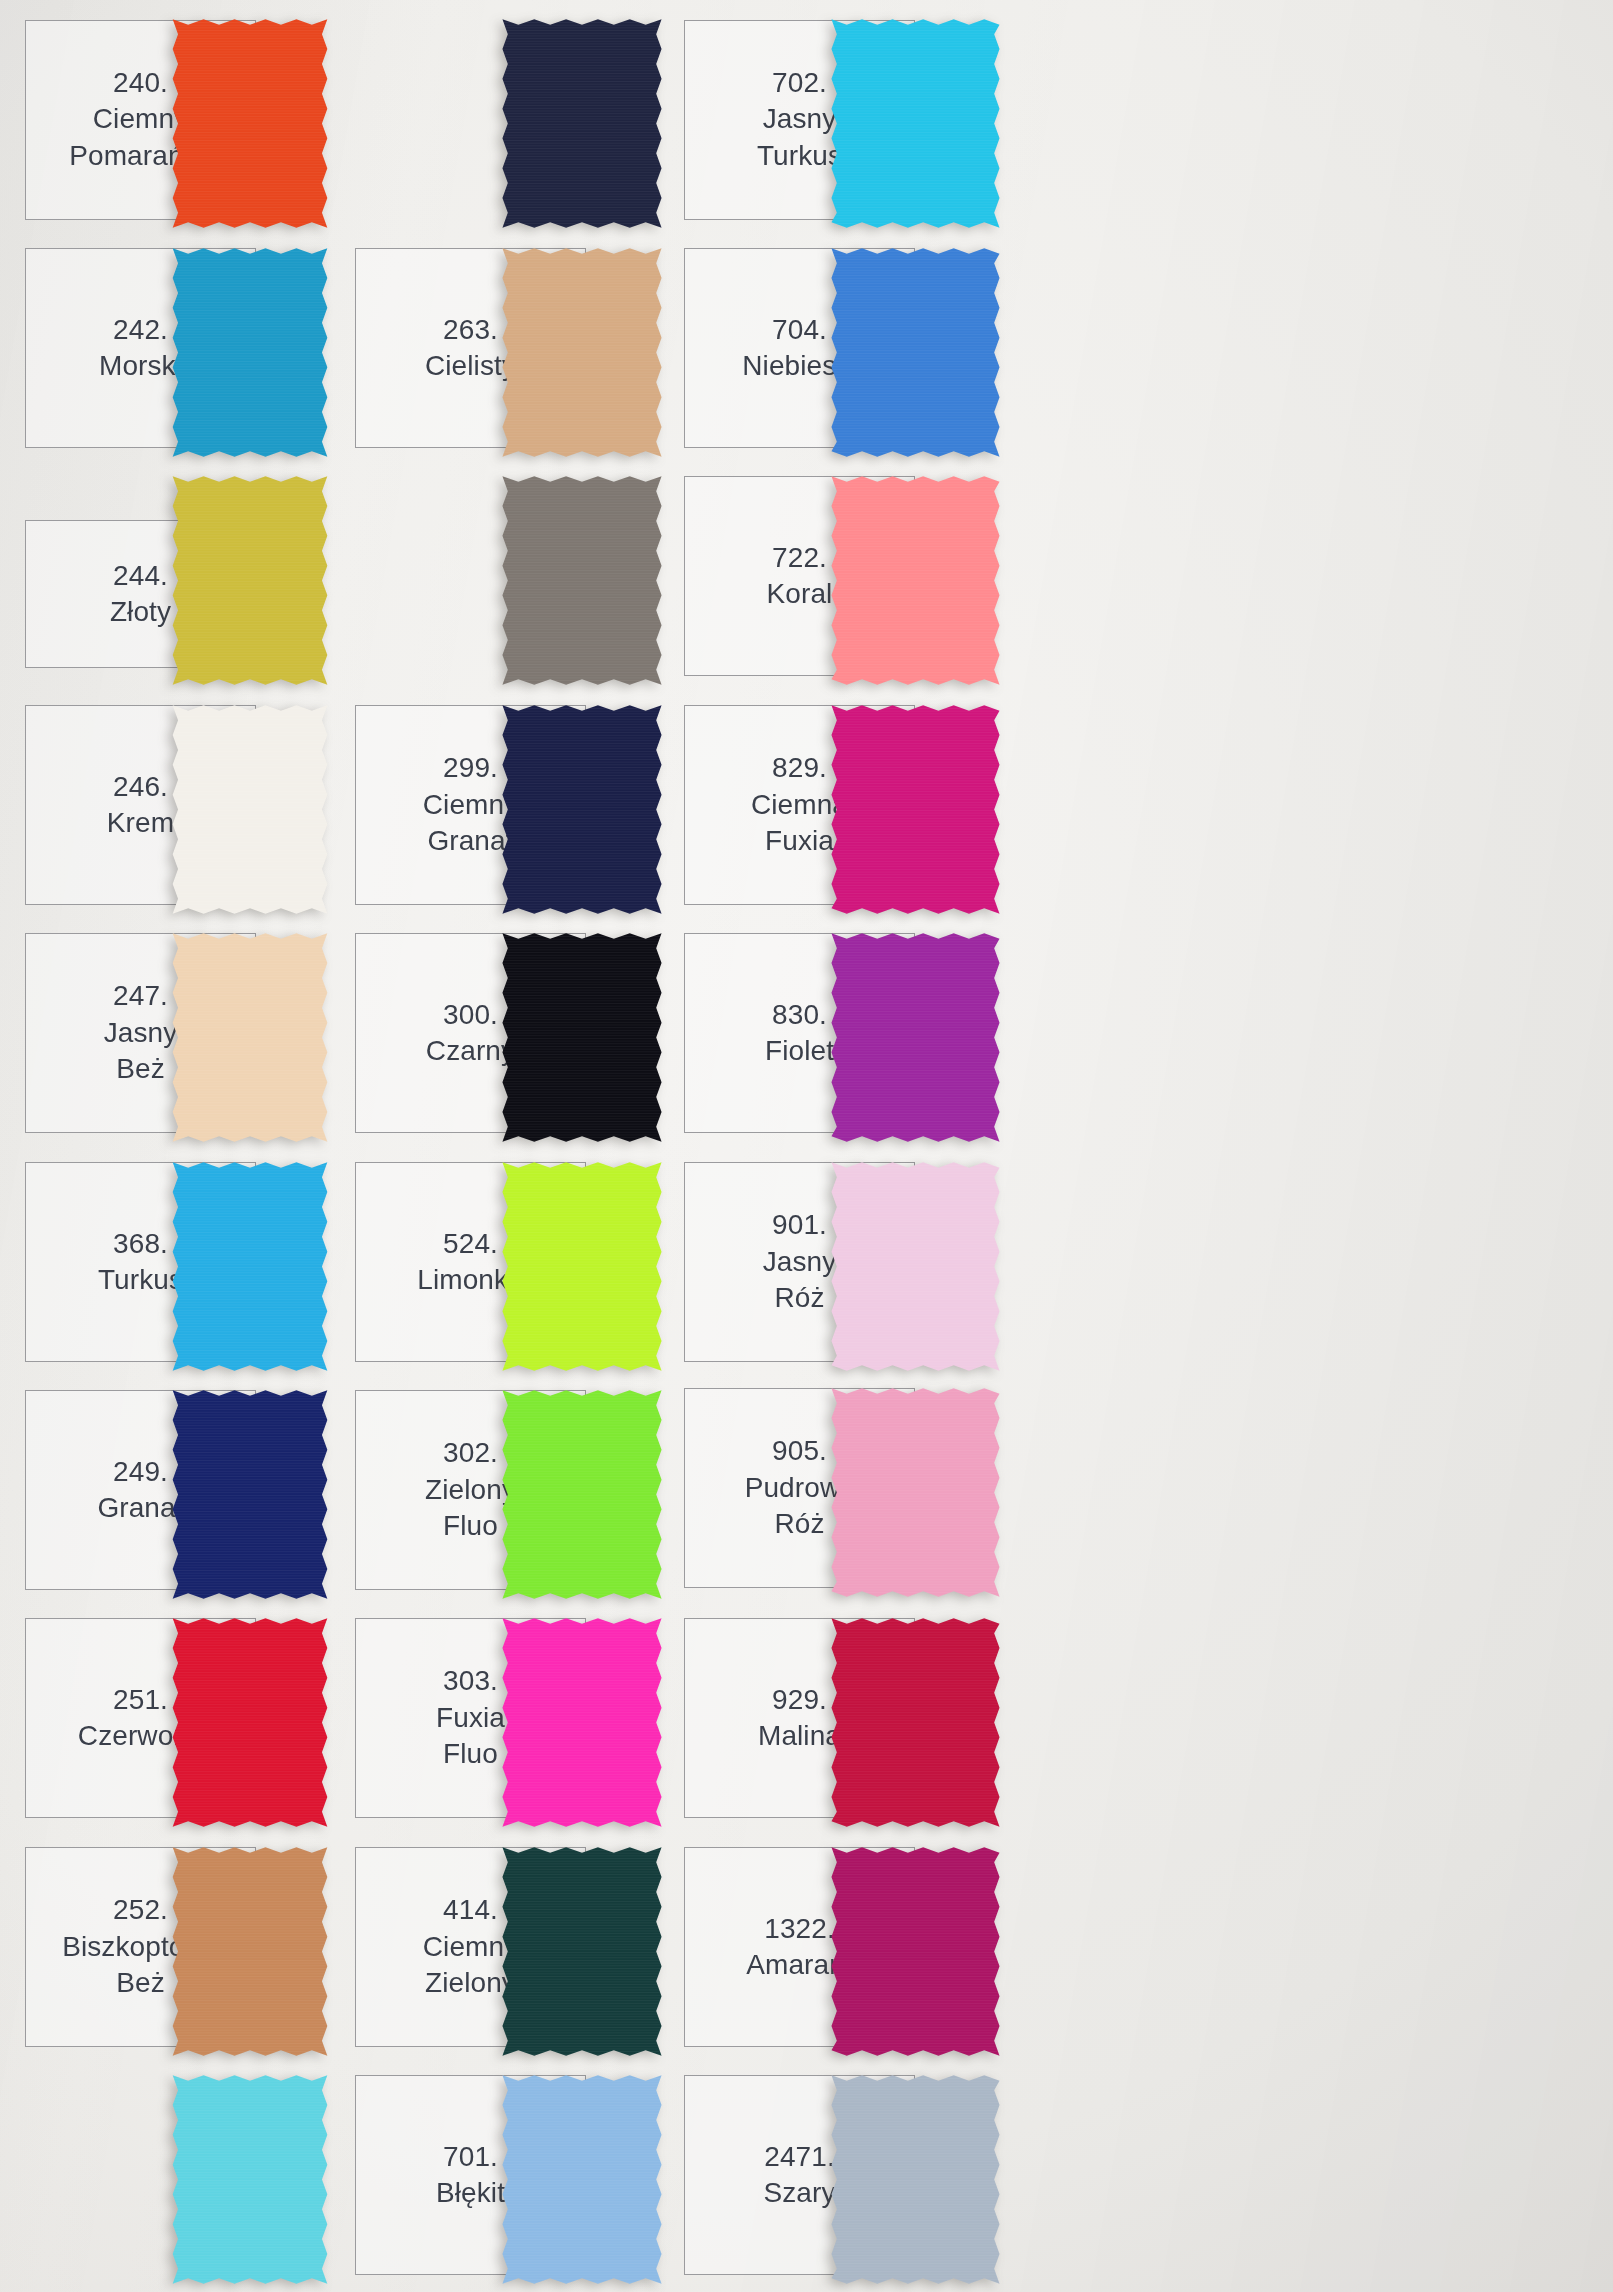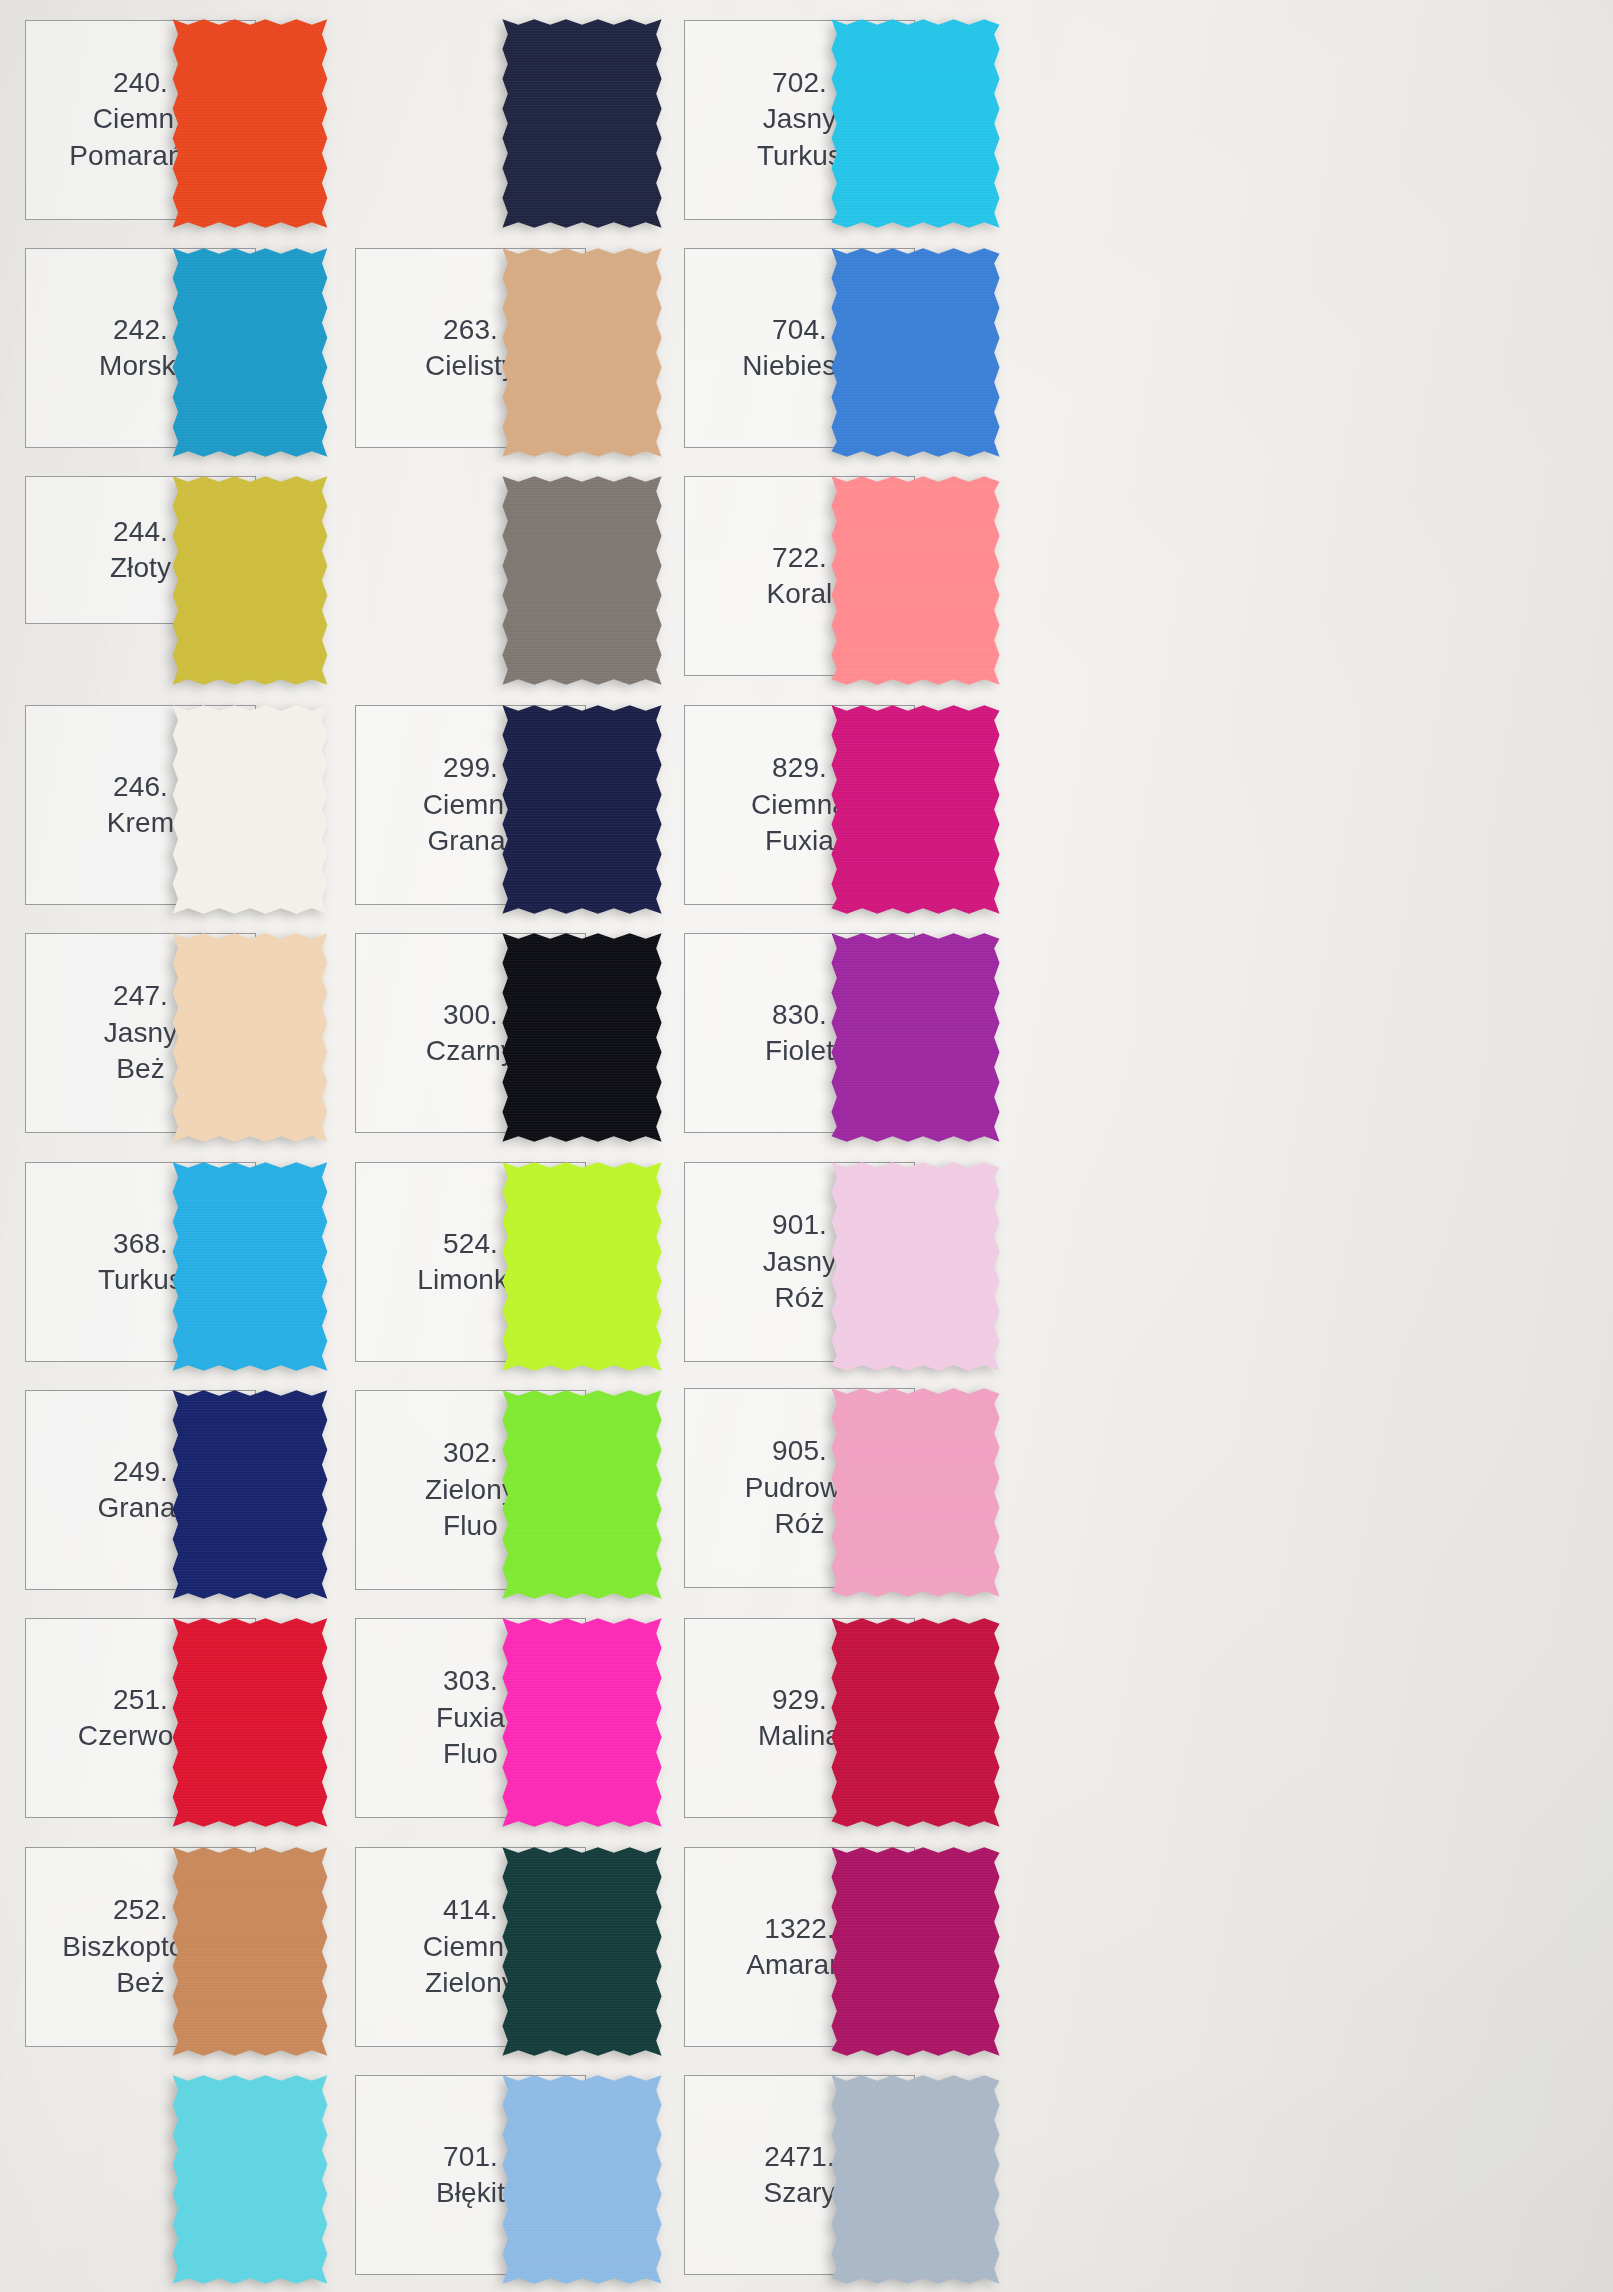--- a/index.html
+++ b/index.html
@@ -115,21 +115,21 @@
                 <rect width="3" height="1" fill="#ffffff" opacity="0.05"></rect>
               </pattern>
             </defs>
             <path d="M6.00,6.00 L23.30,12.00 L40.60,6.00 L57.90,12.00 L75.20,6.00 L92.50,12.00 L109.80,6.00 L127.10,12.00 L144.40,6.00 L161.70,12.00 L179.00,6.00 L173.00,22.64 L179.00,39.29 L173.00,55.93 L179.00,72.57 L173.00,89.21 L179.00,105.86 L173.00,122.50 L179.00,139.14 L173.00,155.79 L179.00,172.43 L173.00,189.07 L179.00,205.71 L173.00,222.36 L179.00,239.00 L161.70,233.00 L144.40,239.00 L127.10,233.00 L109.80,239.00 L92.50,233.00 L75.20,239.00 L57.90,233.00 L40.60,239.00 L23.30,233.00 L6.00,239.00 L12.00,222.36 L6.00,205.71 L12.00,189.07 L6.00,172.43 L12.00,155.79 L6.00,139.14 L12.00,122.50 L6.00,105.86 L12.00,89.21 L6.00,72.57 L12.00,55.93 L6.00,39.29 L12.00,22.64 Z" fill="url(#g0_1)"></path>
             <path d="M6.00,6.00 L23.30,12.00 L40.60,6.00 L57.90,12.00 L75.20,6.00 L92.50,12.00 L109.80,6.00 L127.10,12.00 L144.40,6.00 L161.70,12.00 L179.00,6.00 L173.00,22.64 L179.00,39.29 L173.00,55.93 L179.00,72.57 L173.00,89.21 L179.00,105.86 L173.00,122.50 L179.00,139.14 L173.00,155.79 L179.00,172.43 L173.00,189.07 L179.00,205.71 L173.00,222.36 L179.00,239.00 L161.70,233.00 L144.40,239.00 L127.10,233.00 L109.80,239.00 L92.50,233.00 L75.20,239.00 L57.90,233.00 L40.60,239.00 L23.30,233.00 L6.00,239.00 L12.00,222.36 L6.00,205.71 L12.00,189.07 L6.00,172.43 L12.00,155.79 L6.00,139.14 L12.00,122.50 L6.00,105.86 L12.00,89.21 L6.00,72.57 L12.00,55.93 L6.00,39.29 L12.00,22.64 Z" fill="url(#p0_1)" class="tex"></path>
             <path d="M6.00,6.00 L23.30,12.00 L40.60,6.00 L57.90,12.00 L75.20,6.00 L92.50,12.00 L109.80,6.00 L127.10,12.00 L144.40,6.00 L161.70,12.00 L179.00,6.00 L173.00,22.64 L179.00,39.29 L173.00,55.93 L179.00,72.57 L173.00,89.21 L179.00,105.86 L173.00,122.50 L179.00,139.14 L173.00,155.79 L179.00,172.43 L173.00,189.07 L179.00,205.71 L173.00,222.36 L179.00,239.00 L161.70,233.00 L144.40,239.00 L127.10,233.00 L109.80,239.00 L92.50,233.00 L75.20,239.00 L57.90,233.00 L40.60,239.00 L23.30,233.00 L6.00,239.00 L12.00,222.36 L6.00,205.71 L12.00,189.07 L6.00,172.43 L12.00,155.79 L6.00,139.14 L12.00,122.50 L6.00,105.86 L12.00,89.21 L6.00,72.57 L12.00,55.93 L6.00,39.29 L12.00,22.64 Z" fill="none"></path>
           </svg>
         </div>
       </div>
       <div class="row" style="top: 476px; width: 433px; height: 228px;">
-        <div class="label-box" style="width: 231px; height: 148px;">
+        <div class="label-box" style="width: 231px; height: 148px; margin-top: 44px;">
           <span class="label-text">244.
 Złoty</span>
         </div>
         <div class="swatch" style="left: 142px; top: -5.4px;">
           <svg width="166" height="219" viewBox="0 0 185 245">
             <defs>
               <linearGradient id="g0_2" x1="0" y1="0" x2="1" y2="1">
                 <stop offset="0%" stop-color="#cdbd3c" stop-opacity="1"></stop>
                 <stop offset="100%" stop-color="#cdbd3c" stop-opacity="1"></stop>
               </linearGradient>

